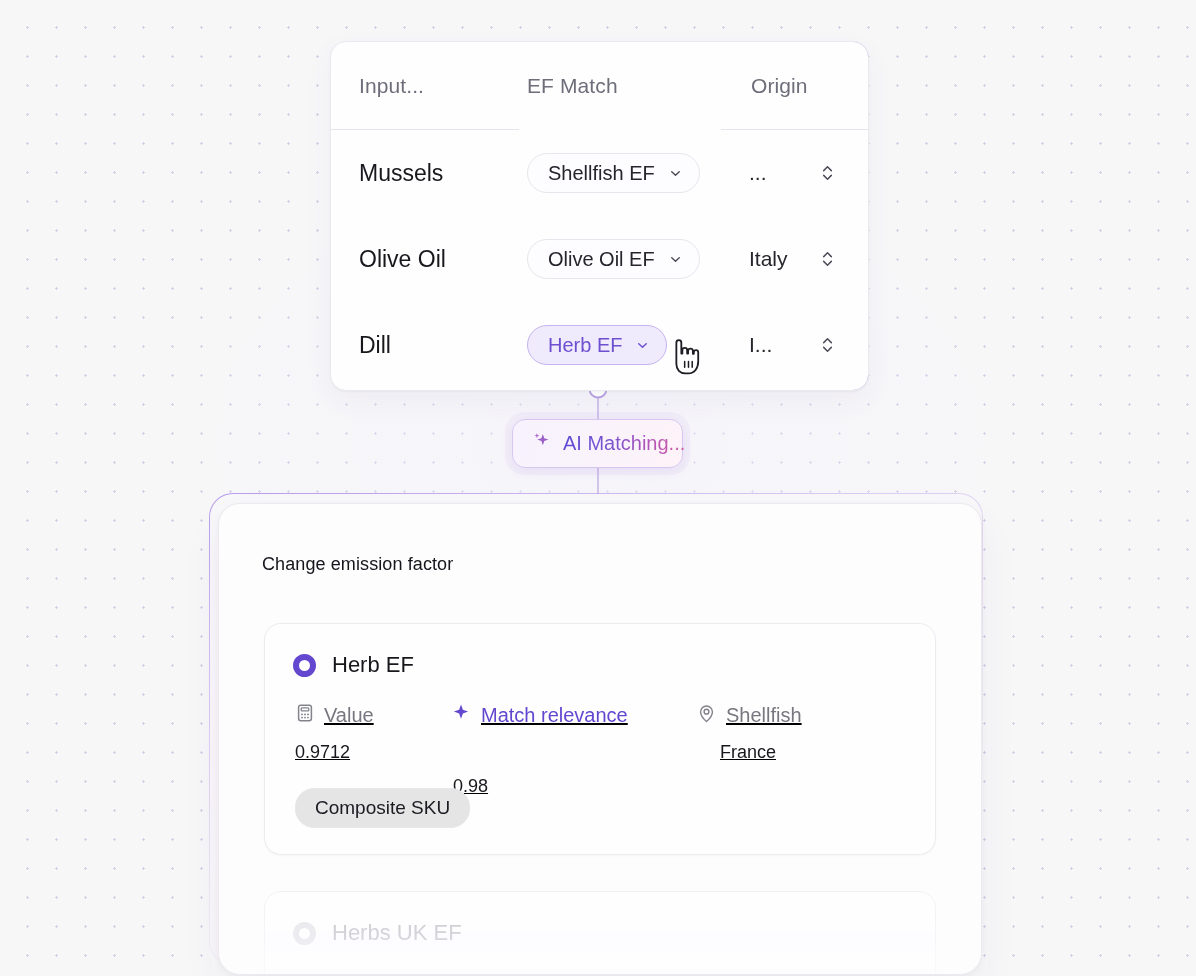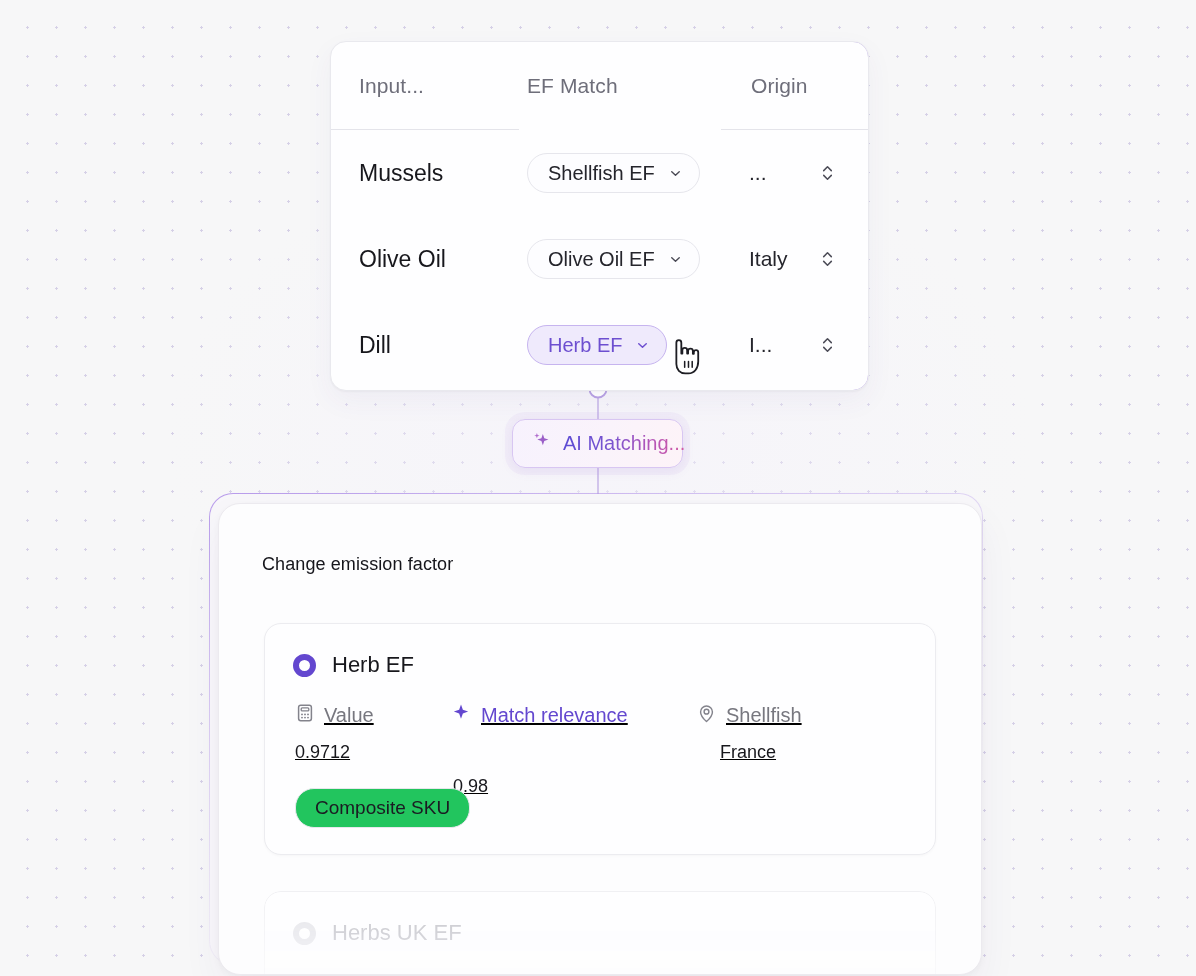--- a/index.html
+++ b/index.html
@@ -146,21 +146,21 @@
   .m-val{font-size:18px;color:#17171c;margin-top:14px;}
   .metric.m-value{width:155px;}
   .metric.m-relevance{width:246px;}
   .metric.m-location{width:200px;}
   .metric.m-relevance .m-val{margin-left:3px;margin-top:48px;}
   .metric.m-location .m-val{margin-left:24px;}
 
   .tag{
     position:absolute;left:30px;bottom:26px;
     display:inline-flex;align-items:center;height:38px;padding:0 19px;
-    border:1px solid #e7e7ec;border-radius:19px;background:#22c55e;
+    border:1px solid #e7e7ec;border-radius:19px;background:#e5e5e5;
     font-size:19px;color:#1b1b22;
   }
 
   
   #cursor{position:absolute;left:667px;top:337px;width:38px;height:42px;pointer-events:none;}
 </style>
 </head>
 <body>
 
 <div id="dot-grid"></div>

